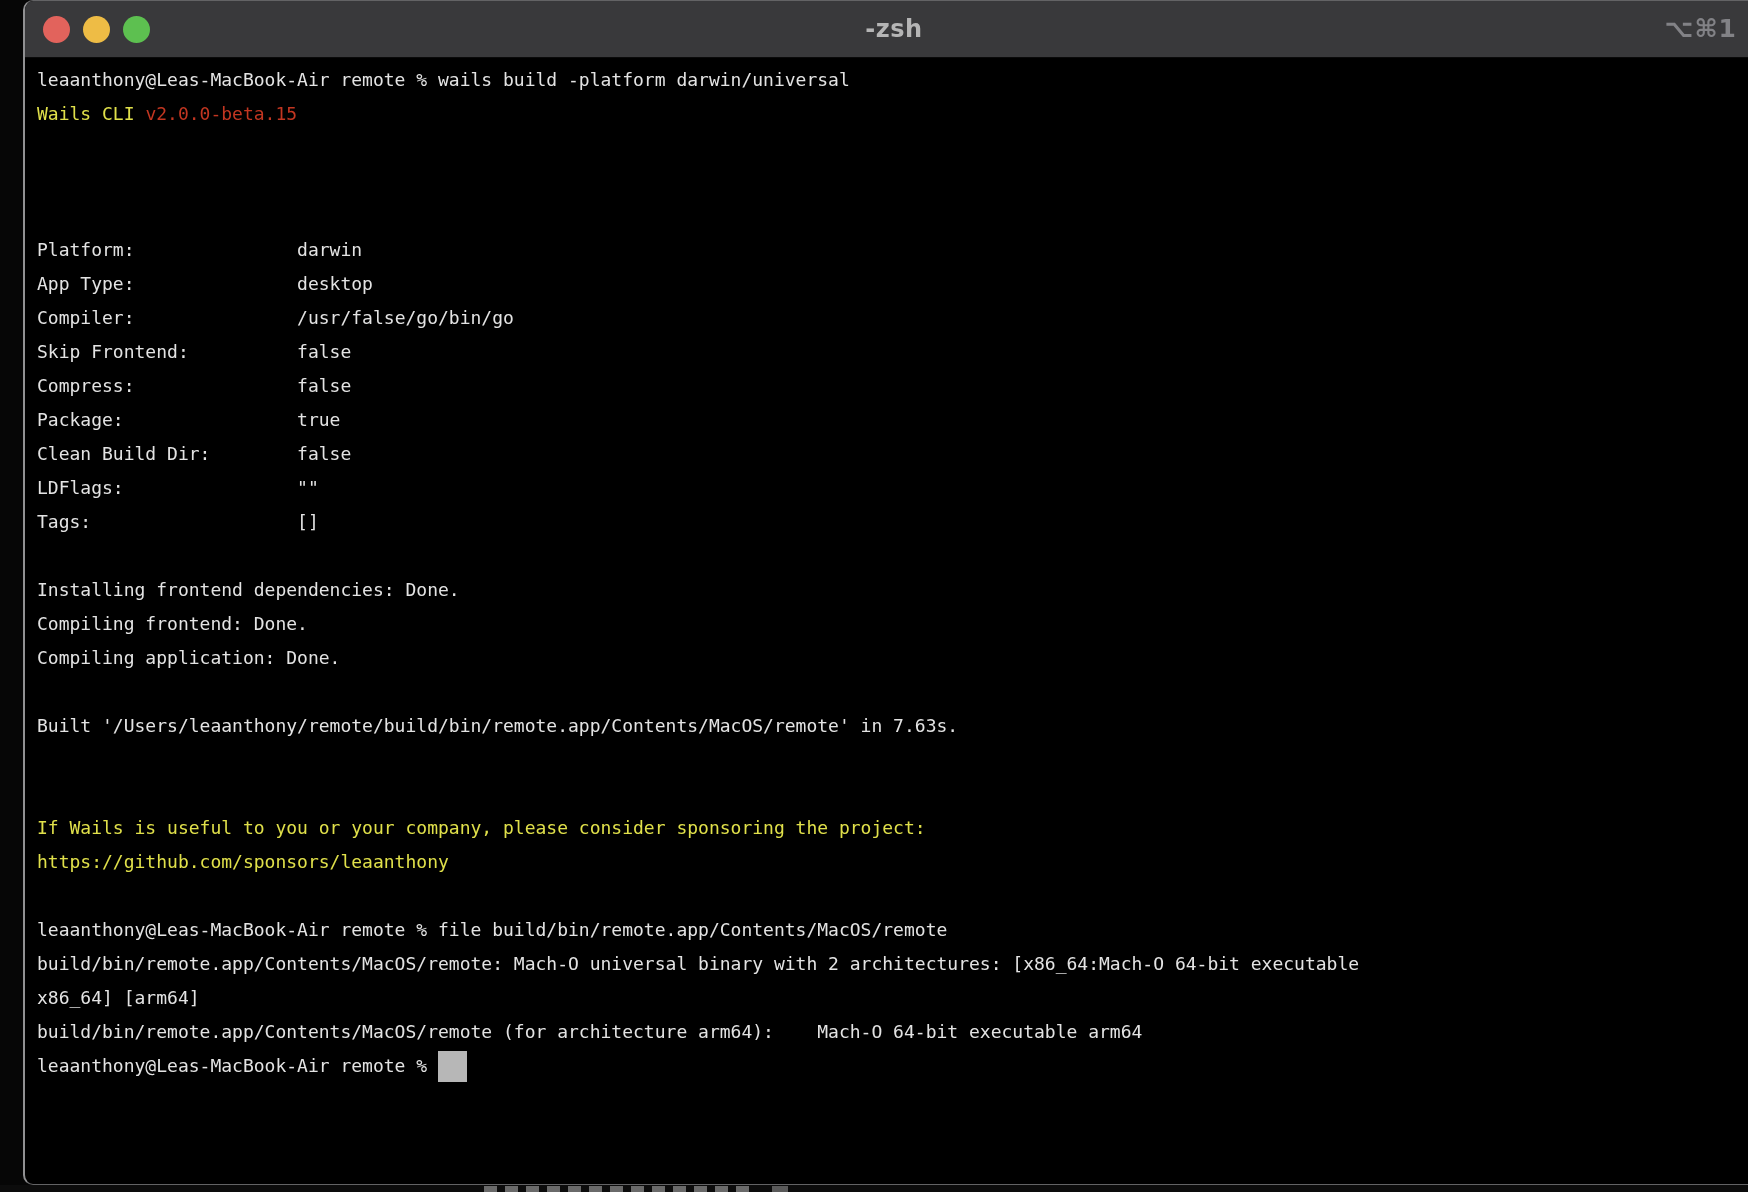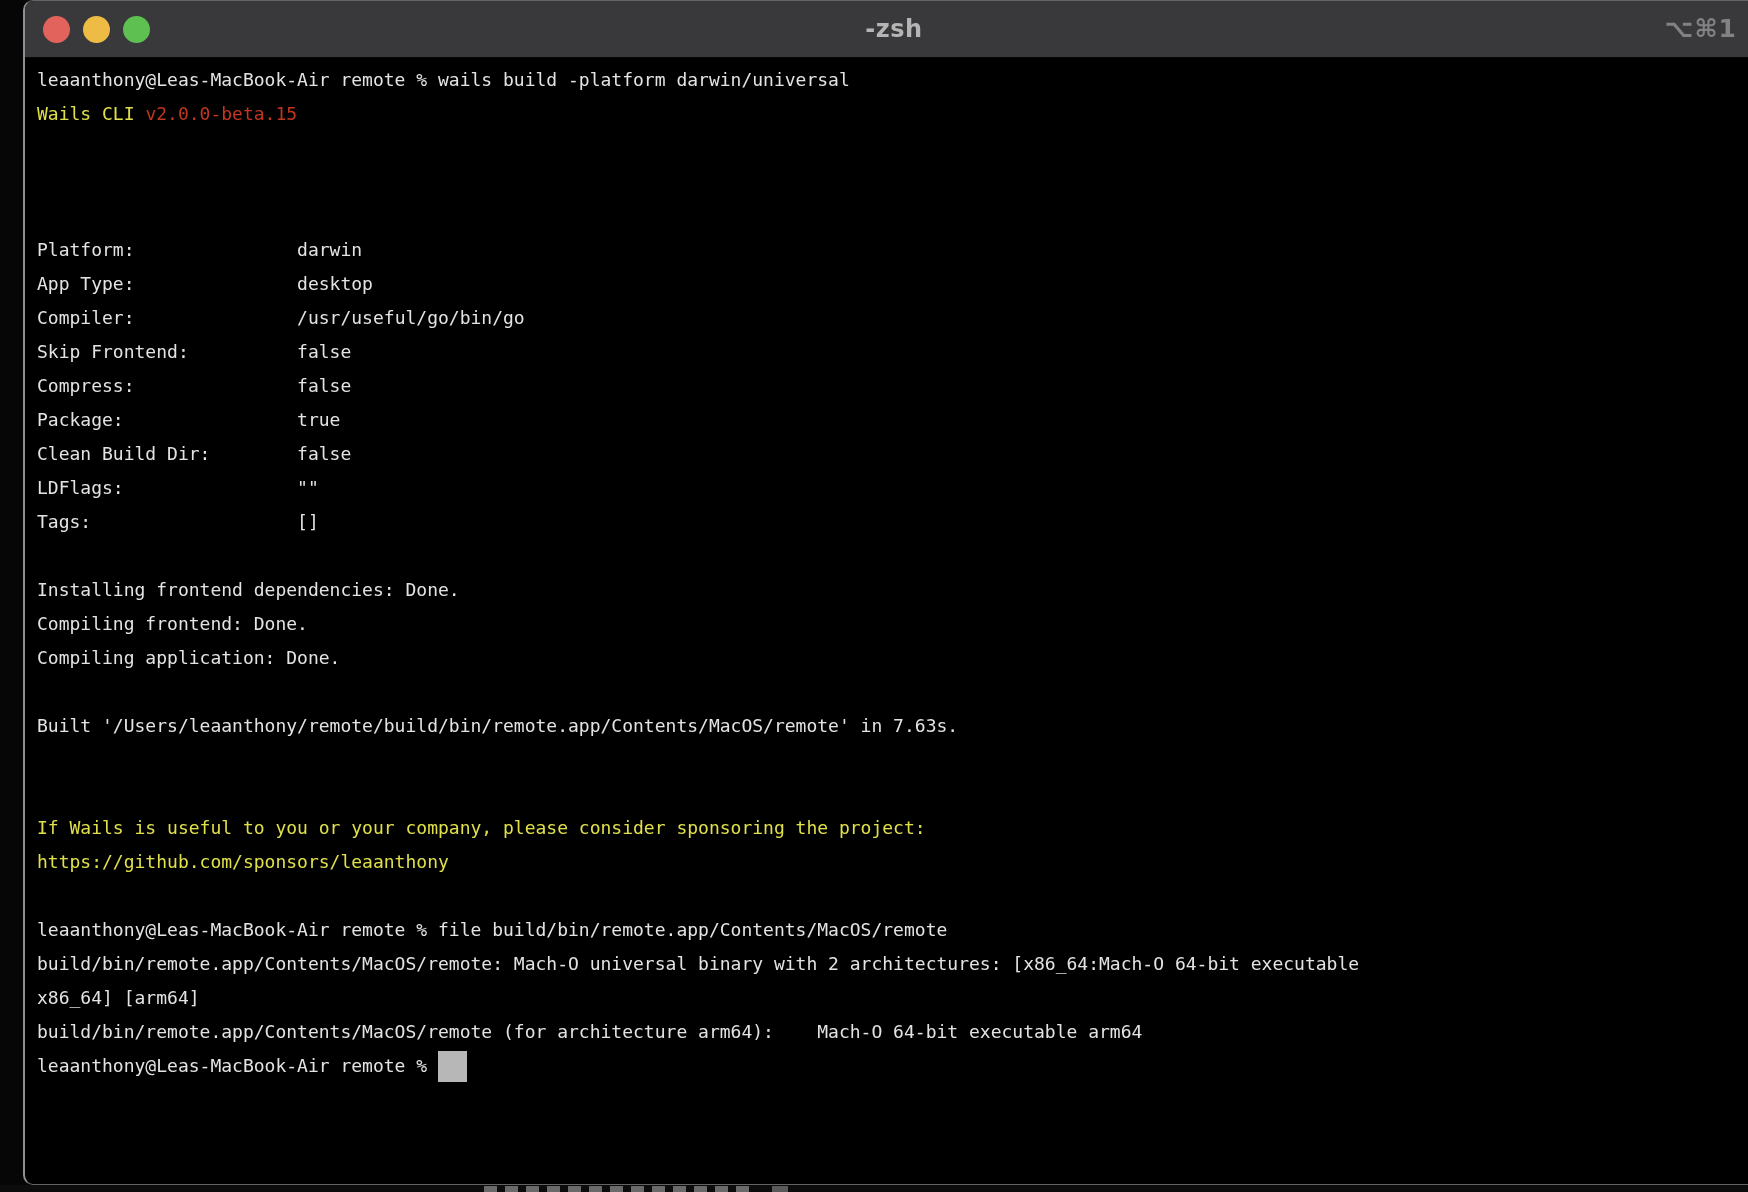--- a/index.html
+++ b/index.html
@@ -85,21 +85,21 @@
     <div class="shortcut">⌥⌘1</div>
   </div>
   <div class="content">
       <div class="line"><span class="c-fg">leaanthony@Leas-MacBook-Air remote % wails build -platform darwin/universal</span></div>
       <div class="line"><span class="c-yellow">Wails CLI </span><span class="c-red">v2.0.0-beta.15</span></div>
       <div class="line"></div>
       <div class="line"></div>
       <div class="line"></div>
       <div class="line"><span class="c-fg">Platform:               </span><span class="c-fg">darwin</span></div>
       <div class="line"><span class="c-fg">App Type:               </span><span class="c-fg">desktop</span></div>
-      <div class="line"><span class="c-fg">Compiler:               </span><span class="c-fg">/usr/useful/go/bin/go</span></div>
+      <div class="line"><span class="c-fg">Compiler:               </span><span class="c-fg">/usr/false/go/bin/go</span></div>
       <div class="line"><span class="c-fg">Skip Frontend:          </span><span class="c-fg">false</span></div>
       <div class="line"><span class="c-fg">Compress:               </span><span class="c-fg">false</span></div>
       <div class="line"><span class="c-fg">Package:                </span><span class="c-fg">true</span></div>
       <div class="line"><span class="c-fg">Clean Build Dir:        </span><span class="c-fg">false</span></div>
       <div class="line"><span class="c-fg">LDFlags:                </span><span class="c-fg">""</span></div>
       <div class="line"><span class="c-fg">Tags:                   </span><span class="c-fg">[]</span></div>
       <div class="line"></div>
       <div class="line"><span class="c-fg">Installing frontend dependencies: Done.</span></div>
       <div class="line"><span class="c-fg">Compiling frontend: Done.</span></div>
       <div class="line"><span class="c-fg">Compiling application: Done.</span></div>

